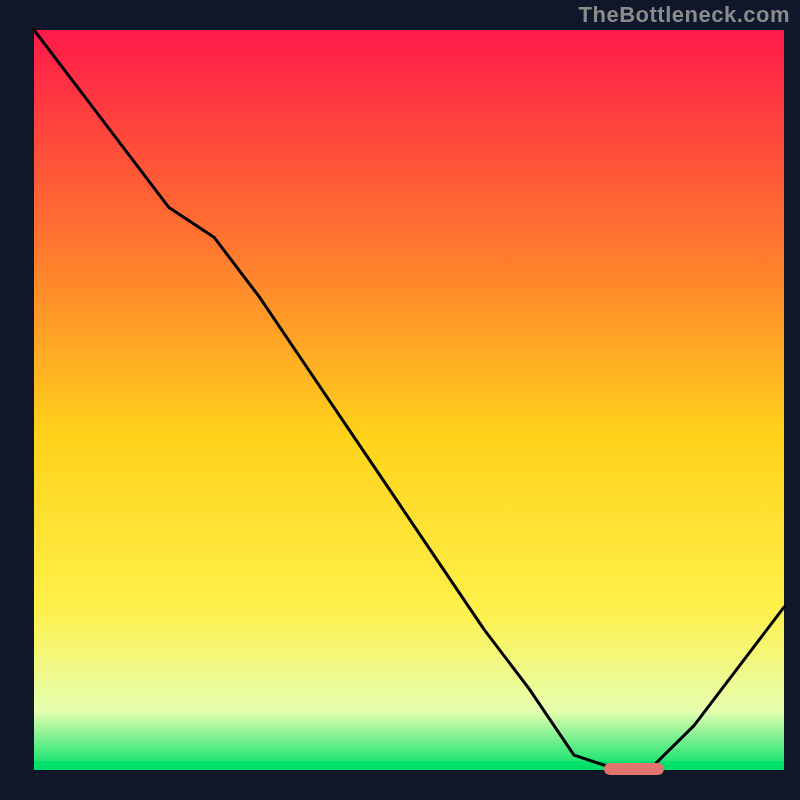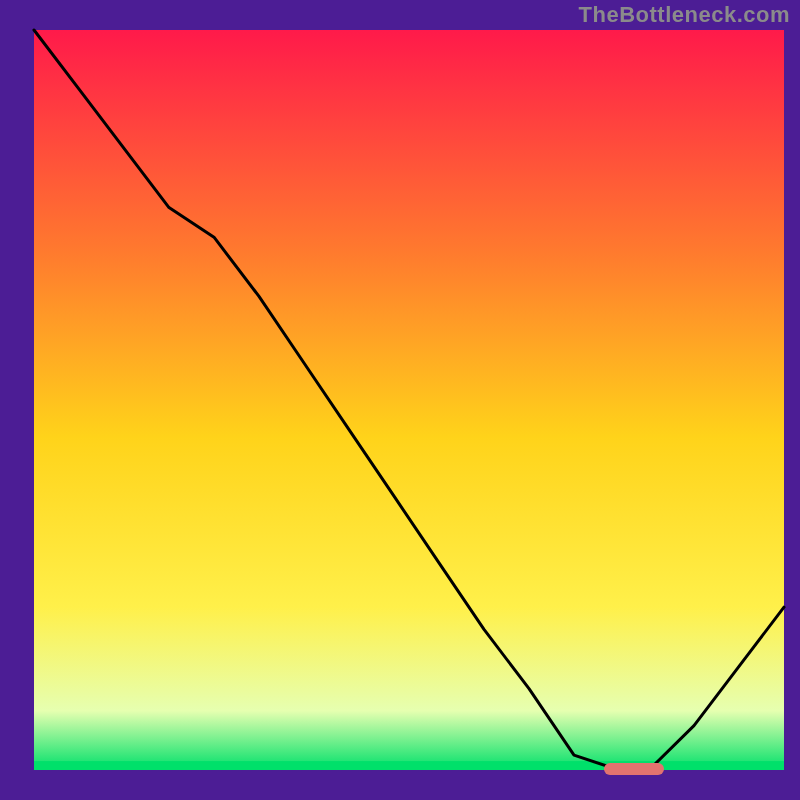--- a/index.html
+++ b/index.html
@@ -7,21 +7,21 @@
     padding: 0;
     width: 800px;
     height: 800px;
     background: #000;
     overflow: hidden;
   }
   .frame {
     position: relative;
     width: 800px;
     height: 800px;
-    background: #4c1d95;
+    background: #0f172a;
   }
   .watermark {
     position: absolute;
     top: 2px;
     right: 10px;
     font-family: Arial, Helvetica, sans-serif;
     font-size: 22px;
     font-weight: bold;
     color: #8b8b8b;
     letter-spacing: 0.5px;

